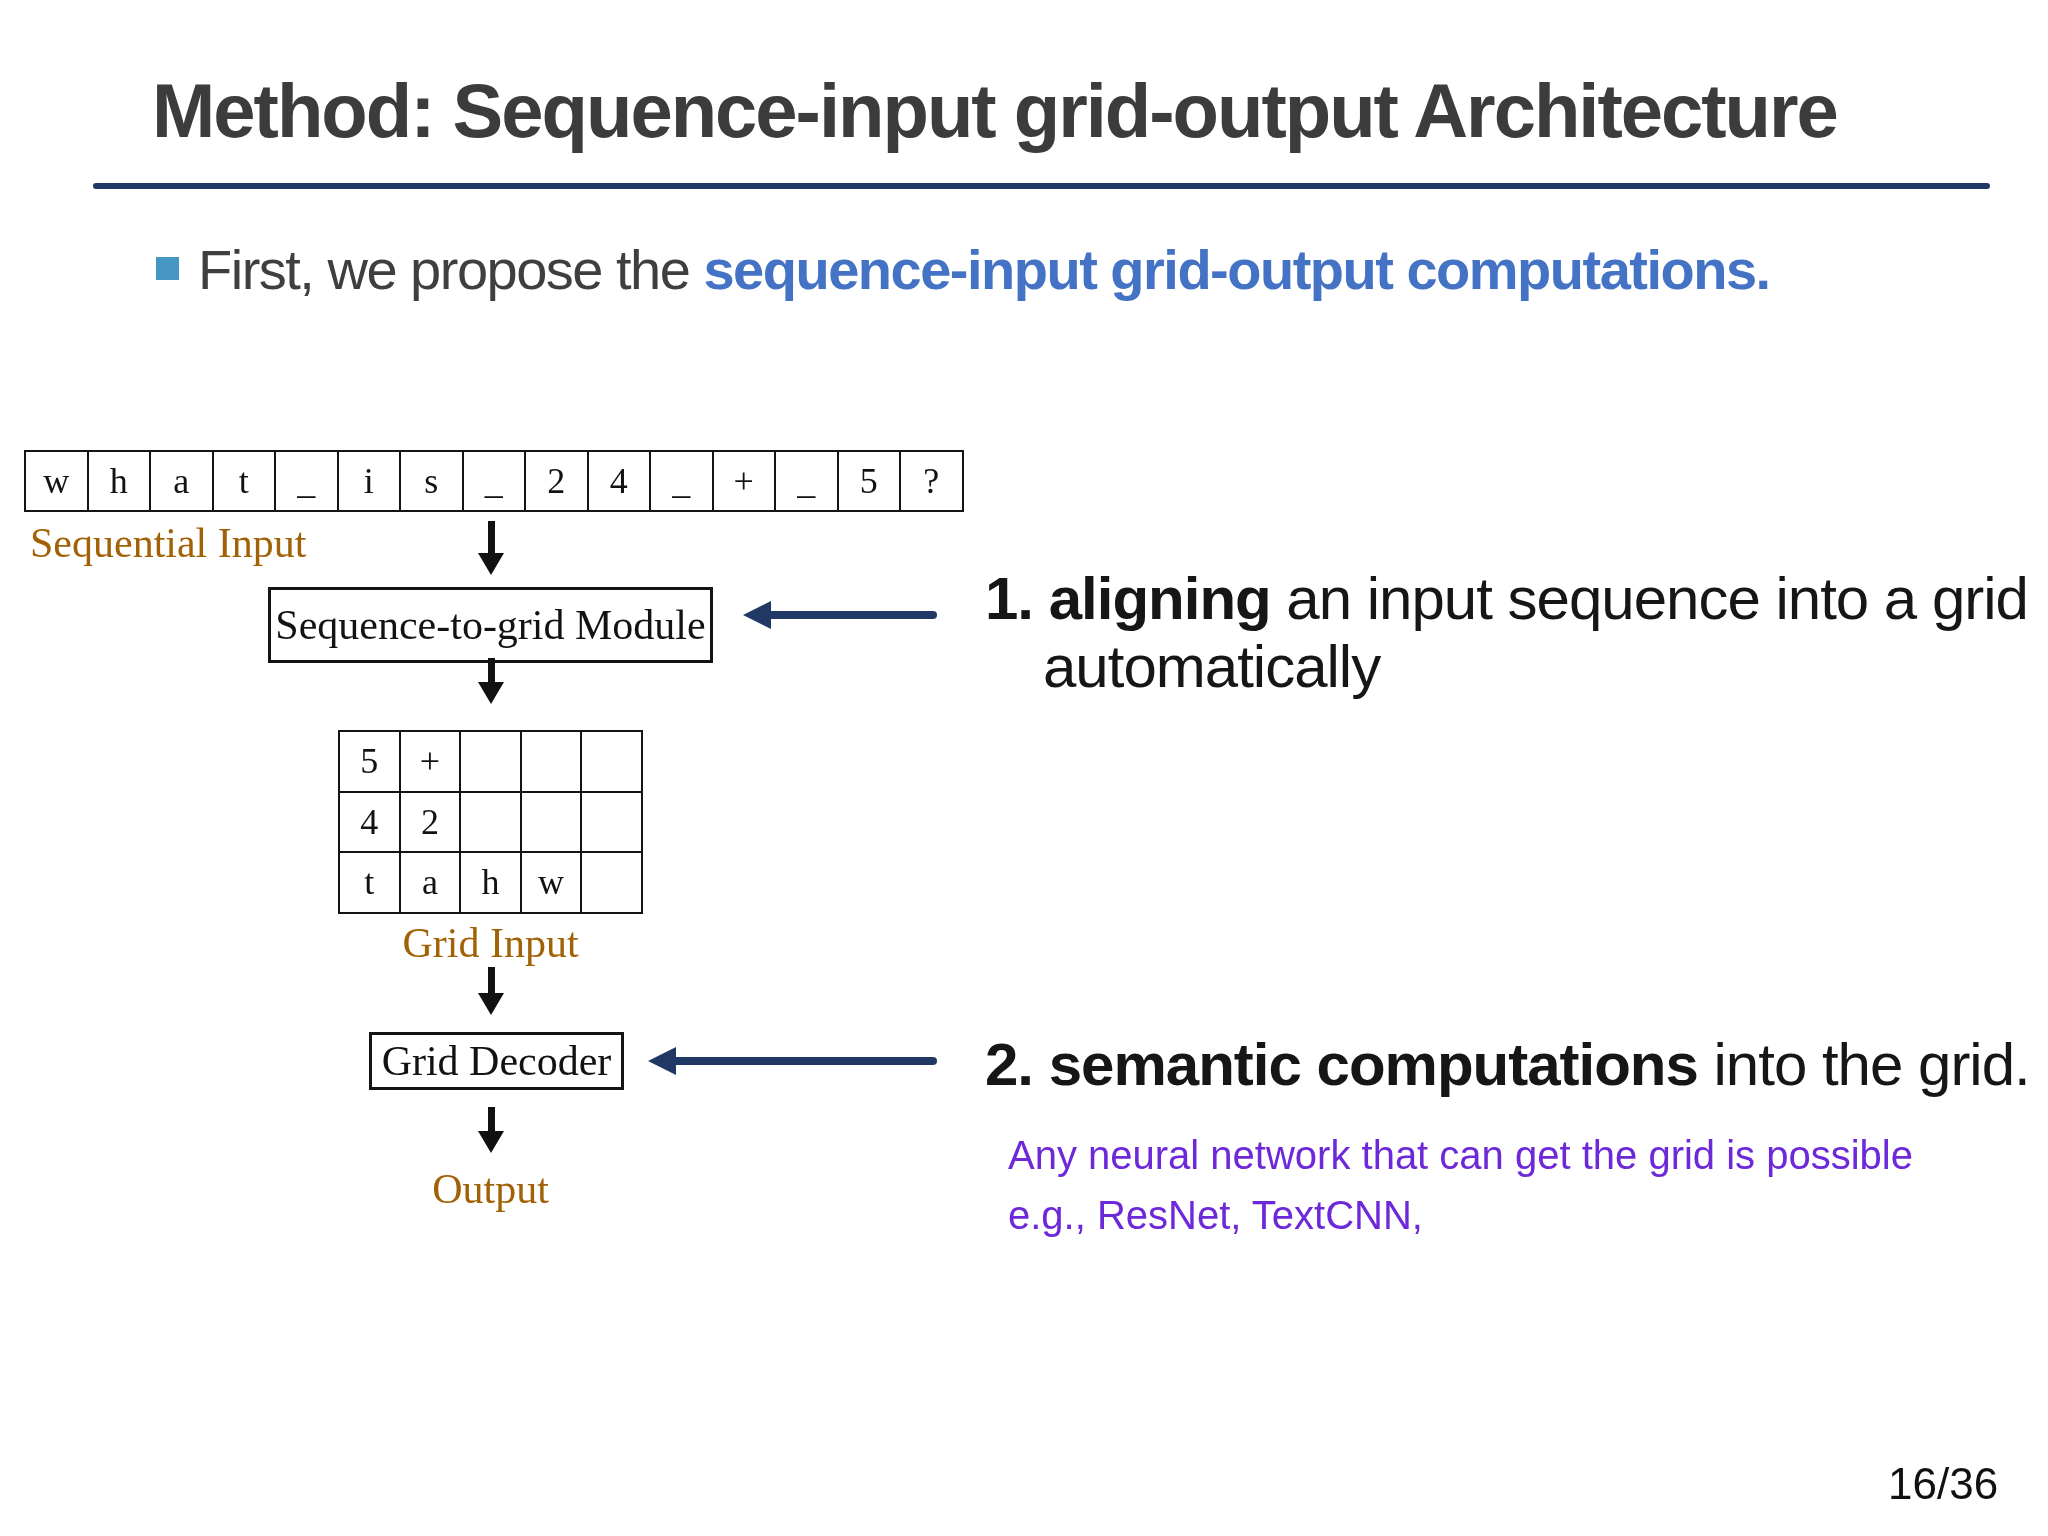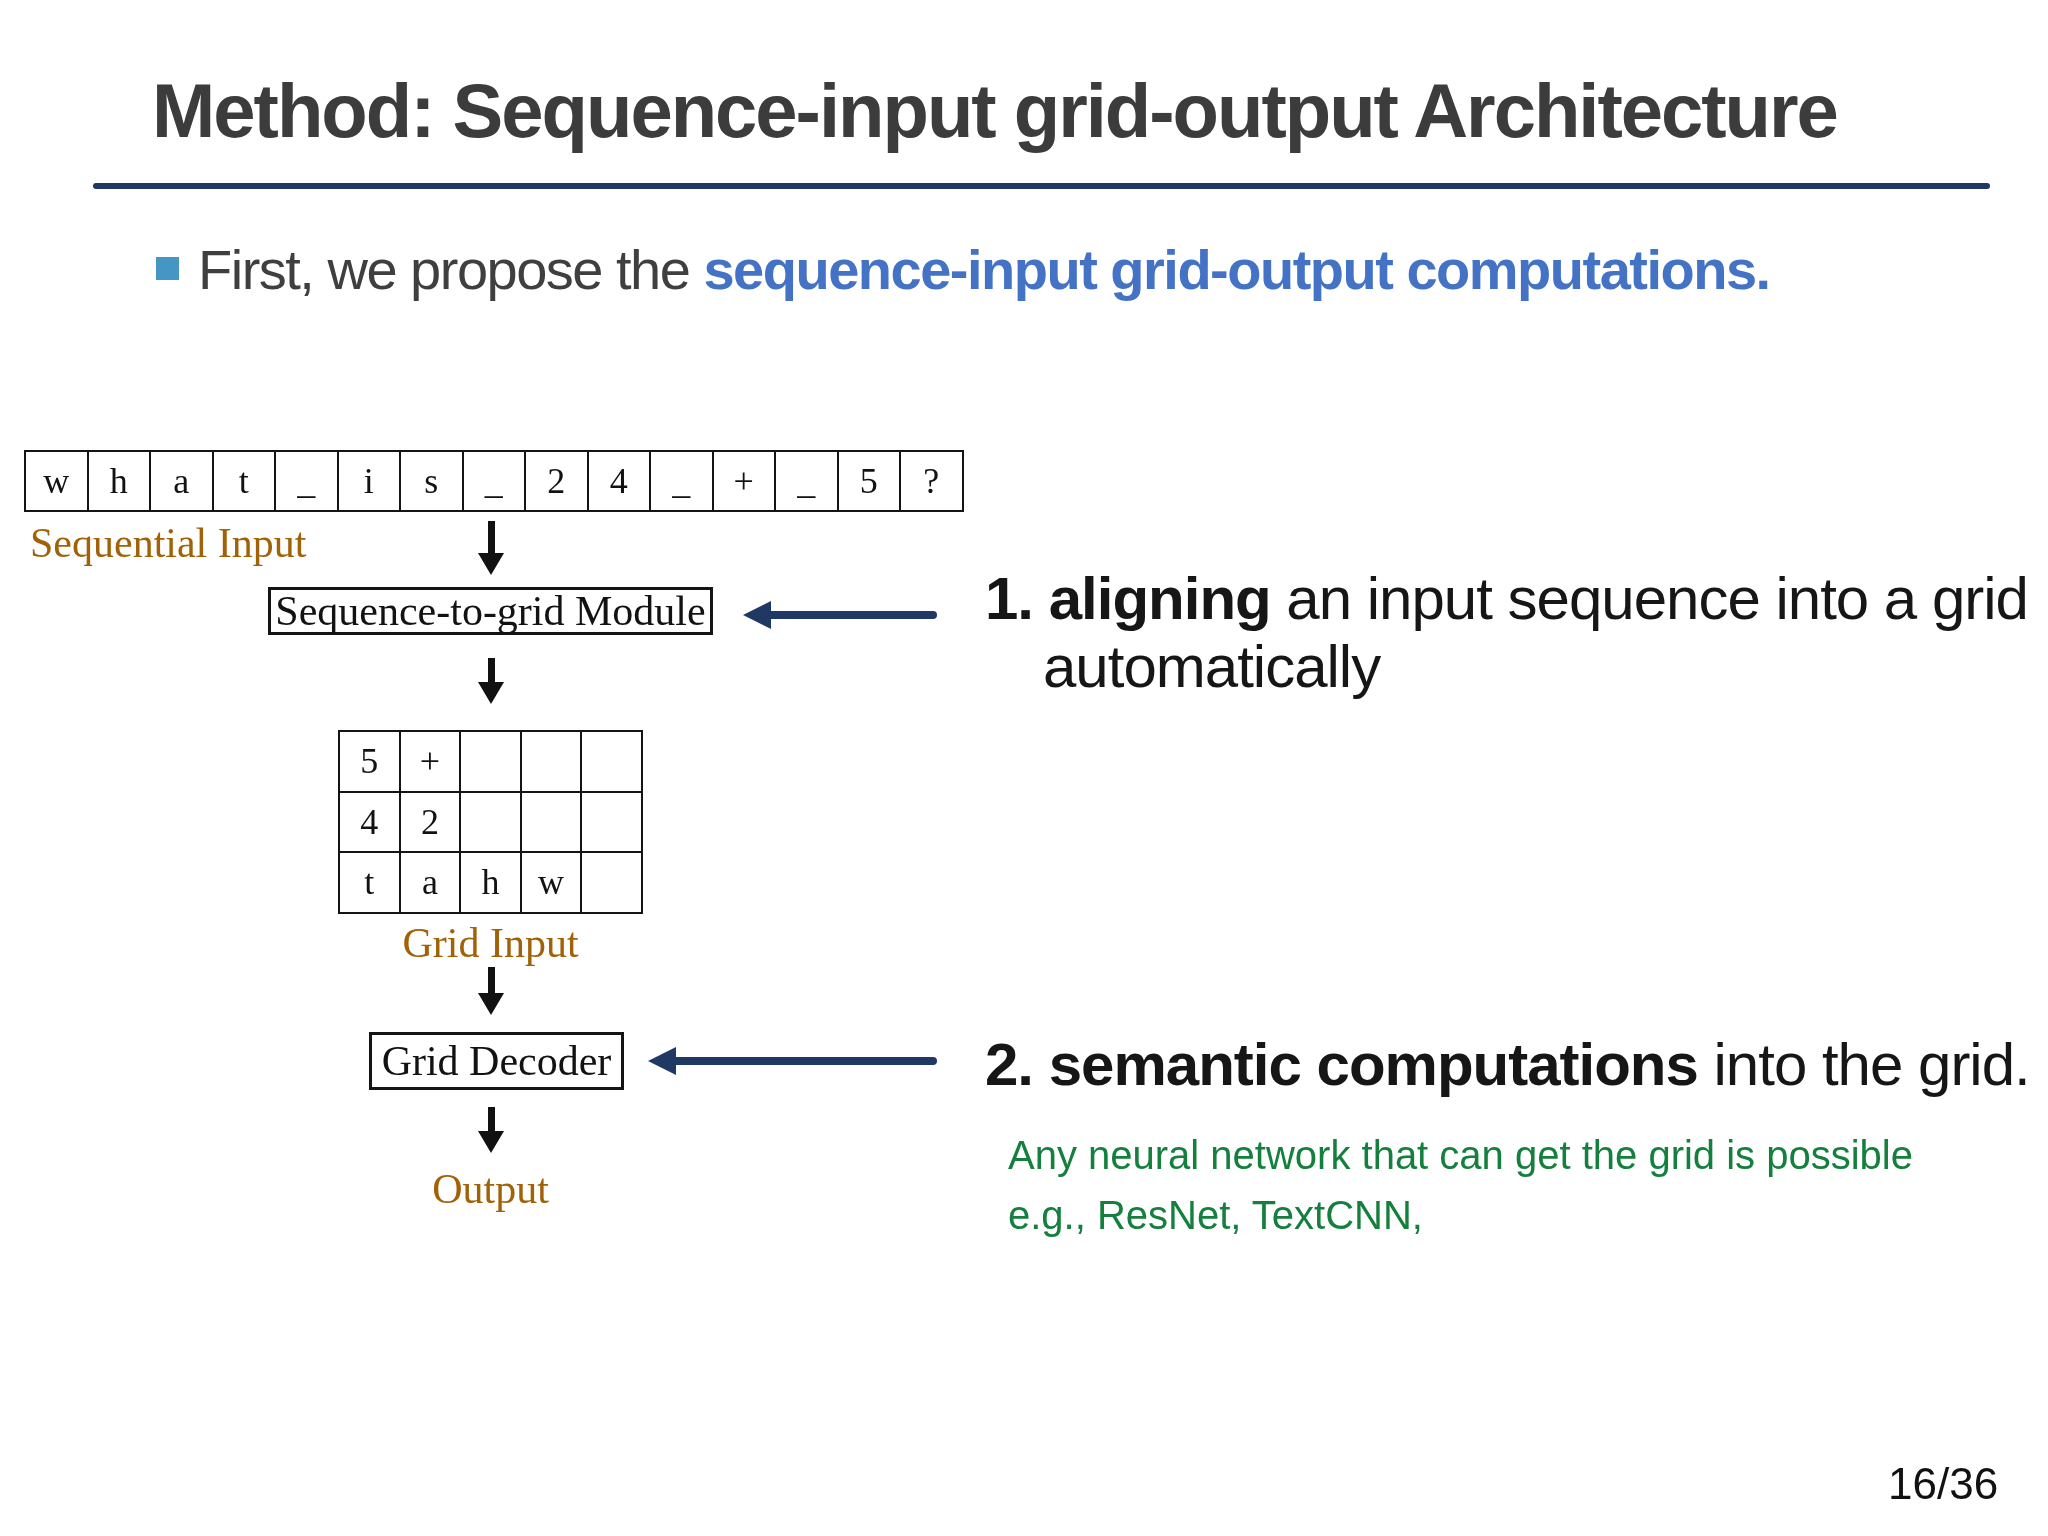--- a/index.html
+++ b/index.html
@@ -82,21 +82,21 @@
   .flow-box {
     position: absolute;
     border: 3px solid #141414;
     display: flex; align-items: center; justify-content: center;
     font-family: "Liberation Serif", serif;
     font-size: 42px;
     color: #121212;
     background: #ffffff;
     white-space: nowrap;
   }
-  .box-module  { left: 268px; top: 556px; width: 445px; height: 48px; }
+  .box-module  { left: 268px; top: 556px; width: 445px; height: 76px; }
   .box-decoder { left: 369px; top: 1001px; width: 255px; height: 58px; }
 
   
   .grid { position: absolute; left: 338px; top: 699px; }
   .grid .grow { display: flex; margin-top: -2px; }
   .grid .grow:first-child { margin-top: 0; }
   .grid .cell {
     width: 62.6px; height: 62.5px;
     border: 2px solid #141414;
     margin-left: -2px;
@@ -149,21 +149,21 @@
     white-space: nowrap;
   }
   .note b { font-weight: bold; }
   .note1 { left: 985px; top: 534px; }
   .note1 .line2 { padding-left: 58px; }
   .note2 { left: 985px; top: 1000px; }
   .note3 {
     position: absolute;
     left: 1008px; top: 1094px;
     font-size: 40px;
-    color: #15803d;
+    color: #6d28d9;
     line-height: 60px;
     white-space: nowrap;
   }
 
   .page-number {
     position: absolute;
     left: 1888px; top: 1428px;
     font-size: 44px;
     color: #111111;
   }

